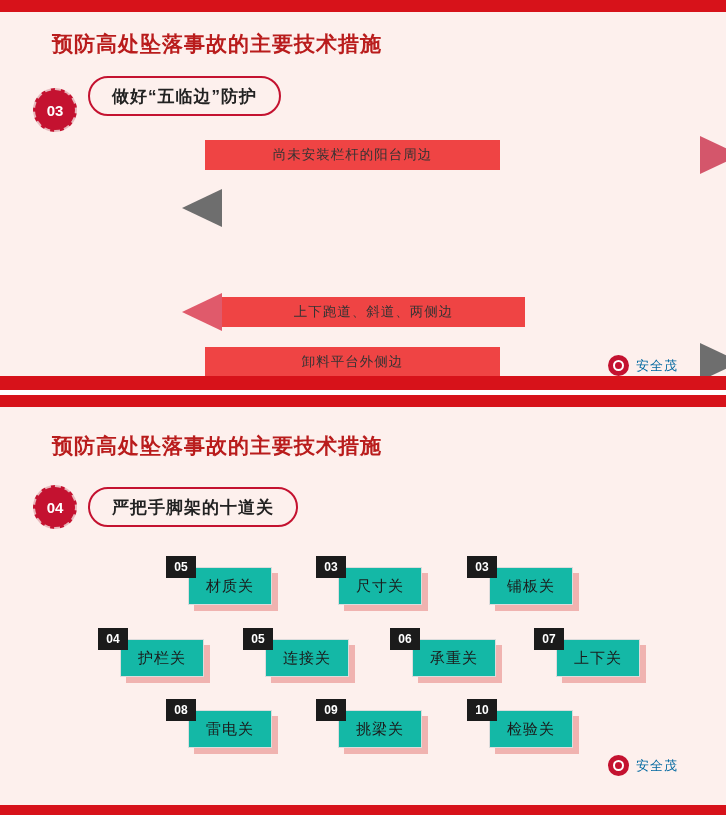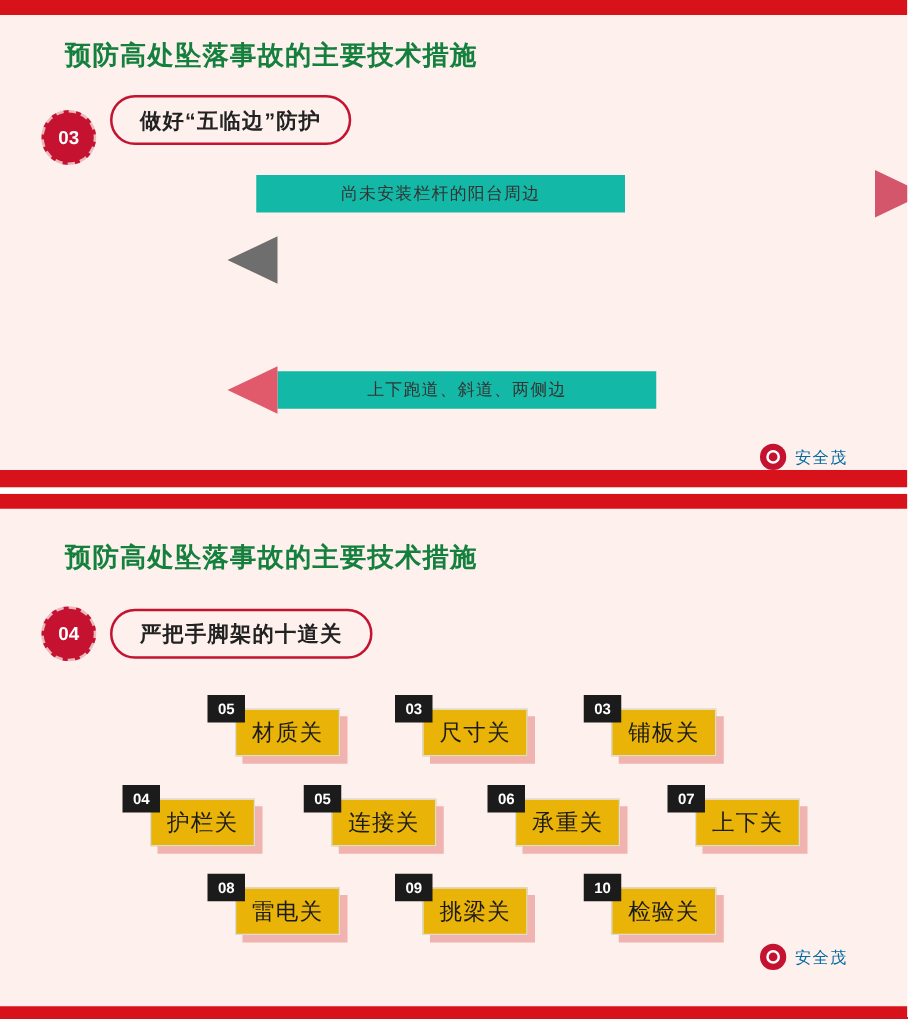--- a/index.html
+++ b/index.html
@@ -38,21 +38,21 @@
     background: #d7121a;
   }
   .slide-two .bar-bottom { height: 10px; }
 
   .title {
     position: absolute;
     left: 52px;
     top: 30px;
     font-size: 21px;
     font-weight: bold;
-    color: #15803d;
+    color: #b91c1c;
     letter-spacing: 1px;
     white-space: nowrap;
   }
   .slide-two .title { top: 36px; }
 
   
   .step-badge {
     position: absolute;
     left: 33px;
     top: 88px;
@@ -92,21 +92,21 @@
 
   
   .row {
     position: absolute;
     height: 30px;
   }
   .row-bar {
     position: absolute;
     top: 0;
     height: 30px;
-    background: #14b8a6;
+    background: #ef4444;
     display: flex;
     align-items: center;
     justify-content: center;
     color: #333333;
     font-size: 13.5px;
     letter-spacing: 1px;
   }
   .arrow-right {
     position: absolute;
     top: -4px;
@@ -150,27 +150,27 @@
     width: 84px;
     height: 38px;
     background: #f0b3b0;
     z-index: 1;
   }
   .gate .box {
     position: absolute;
     left: 0; top: 0;
     width: 84px;
     height: 38px;
-    background: #eab308;
+    background: #14b8a6;
     border: 1px solid #dcdcdc;
     box-sizing: border-box;
     display: flex;
     align-items: center;
     justify-content: center;
-    font-size: 18px;
+    font-size: 15px;
     color: #1b1b1b;
     letter-spacing: 1px;
     z-index: 2;
   }
 
   
   .watermark {
     position: absolute;
     display: flex;
     align-items: center;
@@ -217,20 +217,24 @@
   <div class="row" style="left:182px; top:193px; width:345px;">
     <div class="arrow-left" style="left:0; border-right:40px solid #6e6e6e;"></div>
   </div>
 
 
   <div class="row" style="left:182px; top:297px; width:345px;">
     <div class="row-bar" style="left:40px; width:303px;">上下跑道、斜道、两侧边</div>
     <div class="arrow-left" style="left:0; border-right:40px solid #e05a6b;"></div>
   </div>
 
+  <div class="row" style="left:205px; top:347px; width:330px;">
+    <div class="row-bar" style="left:0; width:295px;">卸料平台外侧边</div>
+    <div class="arrow-right" style="left:495px; border-left:40px solid #6e6e6e;"></div>
+  </div>
 
   <div class="watermark" style="left:608px; top:355px;">
     <div class="wm-logo"></div>
     <div class="wm-text">安全茂</div>
   </div>
 
   <div class="bar-bottom"></div>
 </div>
 
 <div class="gap"></div>

